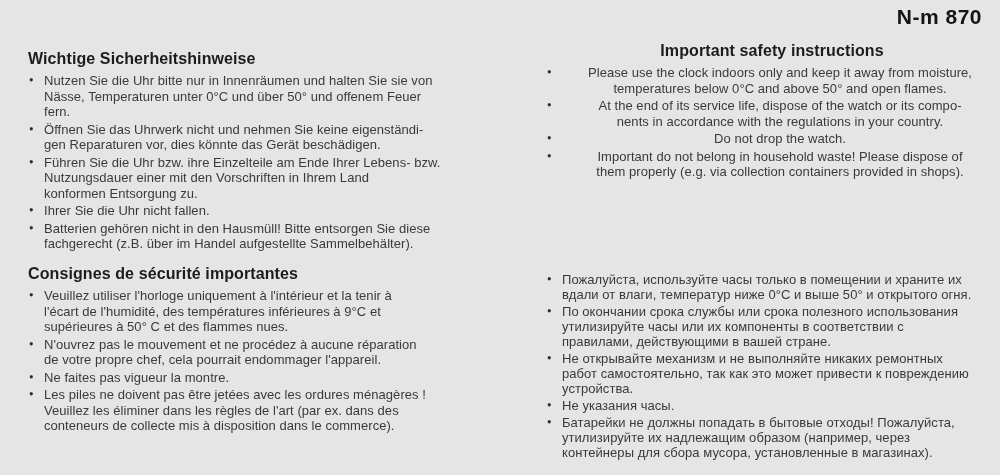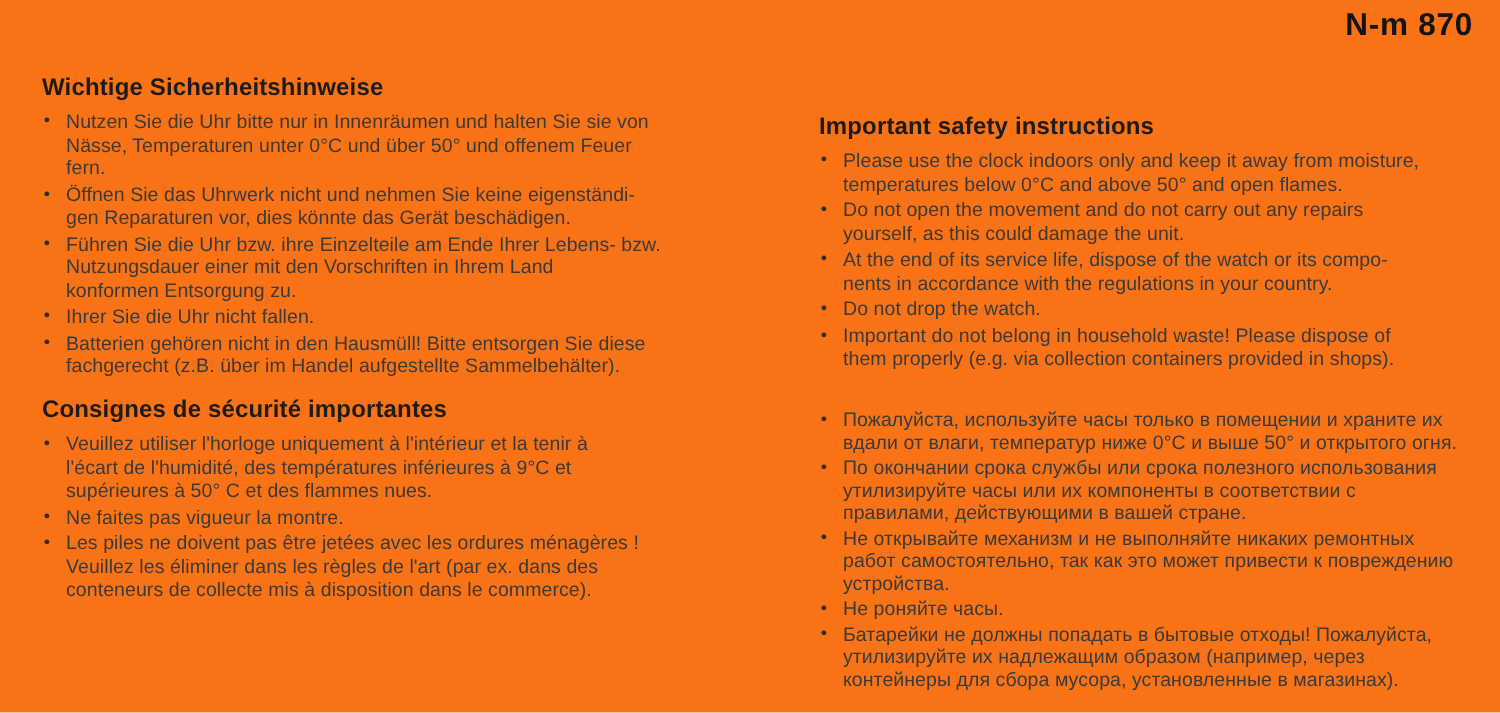--- a/index.html
+++ b/index.html
@@ -4,21 +4,21 @@
 <style>
   html, body {
     margin: 0;
     padding: 0;
     background: #ffffff;
   }
   .page {
     position: relative;
     width: 1000px;
     height: 475px;
-    background: #f97316;
+    background: #e5e5e5;
     font-family: "Liberation Sans", sans-serif;
     color: #3a3a3a;
     overflow: hidden;
   }
   .model-number {
     position: absolute;
     top: 5px;
     right: 18px;
     font-size: 21px;
     font-weight: bold;
@@ -52,21 +52,21 @@
   .sec li::before {
     content: "●";
     position: absolute;
     left: 1px;
     top: 3.2px;
     font-size: 7.5px;
     line-height: 7.5px;
     color: #2c2c2c;
   }
   .sec-german  { left: 28px;  top: 50px;  width: 505px; }
-  .sec-english { left: 546px; top: 76px;  width: 452px; }
+  .sec-english { left: 546px; top: 42px;  width: 452px; text-align: center; }
   .sec-french  { left: 28px;  top: 265px; width: 505px; }
   .sec-russian { left: 546px; top: 272px; width: 452px; }
   .sec-russian ul { line-height: 15px; font-size: 13px; }
 </style>
 </head>
 <body>
 
 <div class="page">
 
   <div class="model-number">N-m 870</div>
@@ -86,53 +86,53 @@
       <li>Batterien gehören nicht in den Hausmüll! Bitte entsorgen Sie diese
 fachgerecht (z.B. über im Handel aufgestellte Sammelbehälter).</li>
     </ul>
   </section>
 
   <section class="sec sec-english">
     <h2>Important safety instructions</h2>
     <ul>
       <li>Please use the clock indoors only and keep it away from moisture,
 temperatures below 0°C and above 50° and open flames.</li>
-      <li>Do not open the movement and do not carry out any repairs
-yourself, as this could damage the unit.</li>
       <li>At the end of its service life, dispose of the watch or its compo-
 nents in accordance with the regulations in your country.</li>
       <li>Do not drop the watch.</li>
       <li>Important do not belong in household waste! Please dispose of
 them properly (e.g. via collection containers provided in shops).</li>
     </ul>
   </section>
 
   <section class="sec sec-french">
     <h2>Consignes de sécurité importantes</h2>
     <ul>
       <li>Veuillez utiliser l'horloge uniquement à l'intérieur et la tenir à
 l'écart de l'humidité, des températures inférieures à 9°C et
 supérieures à 50° C et des flammes nues.</li>
+      <li>N'ouvrez pas le mouvement et ne procédez à aucune réparation
+de votre propre chef, cela pourrait endommager l'appareil.</li>
       <li>Ne faites pas vigueur la montre.</li>
       <li>Les piles ne doivent pas être jetées avec les ordures ménagères !
 Veuillez les éliminer dans les règles de l'art (par ex. dans des
 conteneurs de collecte mis à disposition dans le commerce).</li>
     </ul>
   </section>
 
   <section class="sec sec-russian">
     <ul>
       <li>Пожалуйста, используйте часы только в помещении и храните их
 вдали от влаги, температур ниже 0°C и выше 50° и открытого огня.</li>
       <li>По окончании срока службы или срока полезного использования
 утилизируйте часы или их компоненты в соответствии с
 правилами, действующими в вашей стране.</li>
       <li>Не открывайте механизм и не выполняйте никаких ремонтных
 работ самостоятельно, так как это может привести к повреждению
 устройства.</li>
-      <li>Не роняйте часы.</li>
+      <li>Не указания часы.</li>
       <li>Батарейки не должны попадать в бытовые отходы! Пожалуйста,
 утилизируйте их надлежащим образом (например, через
 контейнеры для сбора мусора, установленные в магазинах).</li>
     </ul>
   </section>
 
 </div>
 
 </body></html>

